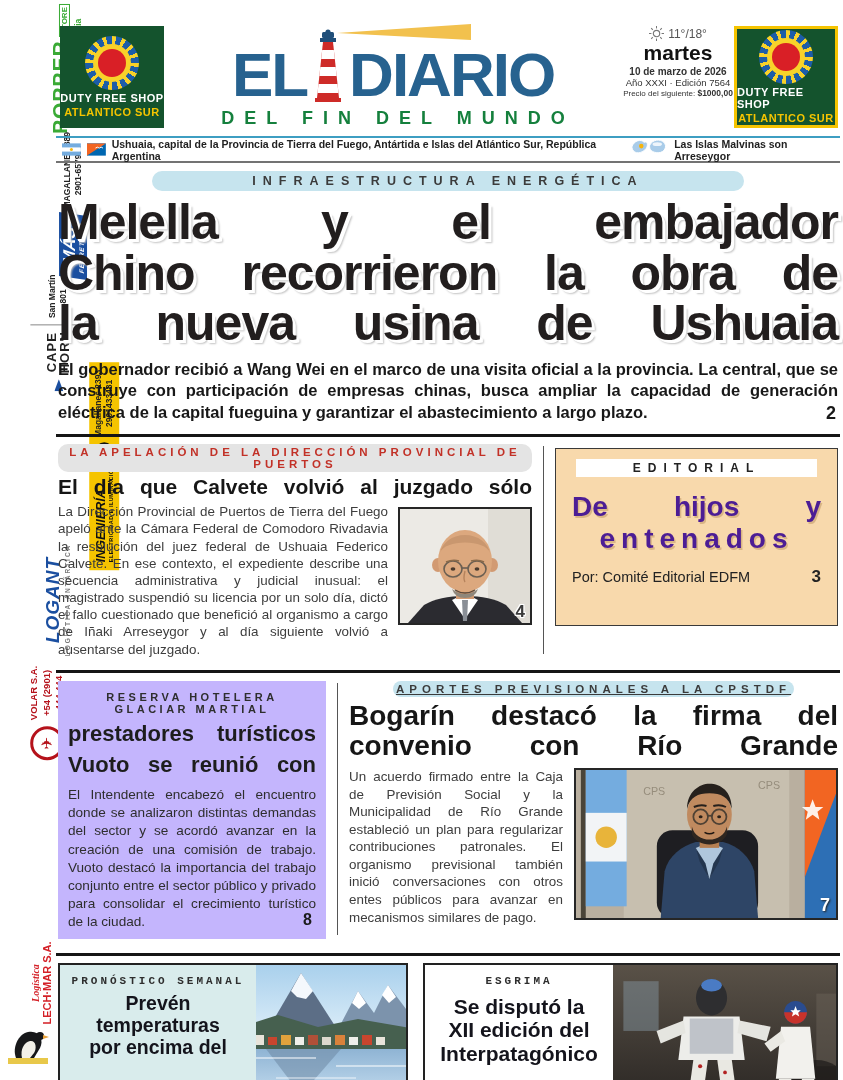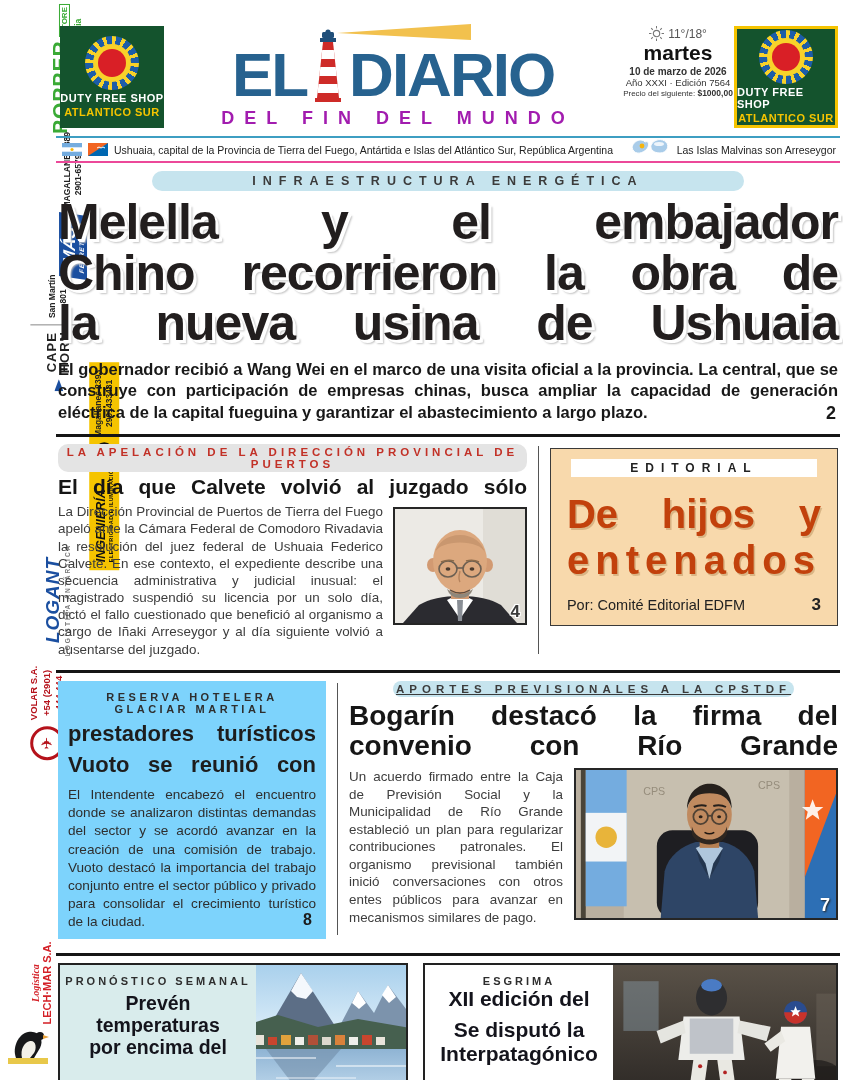--- a/index.html
+++ b/index.html
@@ -40,30 +40,30 @@
   .dfs { width:104px; height:102px; background:#14532d; display:flex; flex-direction:column; align-items:center; justify-content:center; gap:2px; flex:none; }
   .dfs.yellow-frame { border:3px solid #F5C400; }
   .dfs-sun { width:54px; height:54px; border-radius:50%; background:repeating-conic-gradient(#F8D22A 0deg 9deg, #1D5DA8 9deg 22.5deg); display:grid; place-items:center; }
   .dfs-core { width:28px; height:28px; background:#D91F26; border-radius:50%; box-shadow:0 0 0 5px #F8D22A; }
   .dfs-l1 { color:#fff; font-weight:bold; font-size:11px; letter-spacing:.5px; }
   .dfs-l2 { color:#F5C400; font-weight:bold; font-size:11px; letter-spacing:.5px; }
   .logo-wrap { flex:1; text-align:center; padding-top:2px; }
   .logo-row { display:flex; justify-content:center; align-items:flex-end; }
   .logo-word { font-size:62px; font-weight:bold; color:#27628F; letter-spacing:-2px; line-height:.85; }
   .lh-svg { margin:0 4px; overflow:visible; }
-  .logo-sub { margin-top:6px; font-size:18px; font-weight:bold; color:#a21caf; letter-spacing:10px; text-indent:10px; }
+  .logo-sub { margin-top:6px; font-size:18px; font-weight:bold; color:#15803d; letter-spacing:10px; text-indent:10px; }
   .weather { width:112px; flex:none; text-align:center; padding-top:0; }
   .w-top { display:flex; align-items:center; justify-content:center; gap:4px; font-size:12px; color:#555; }
   .w-day { font-weight:bold; font-size:21px; color:#111; line-height:1.1; }
   .w-date { font-size:10px; font-weight:bold; color:#333; margin-top:2px; }
   .w-ed { font-size:9.5px; color:#333; }
   .w-price { font-size:8px; color:#333; }
   .w-price b { font-size:8.5px; }
 
-  .strip { height:27px; border-top:2px solid #3E9EC2; border-bottom:2px solid #ec4899; display:flex; align-items:center; gap:6px; padding:0 0 0 6px; font-size:10.5px; font-weight:normal; color:#222; position:relative; }
+  .strip { height:27px; border-top:2px solid #3E9EC2; border-bottom:2px solid #737373; display:flex; align-items:center; gap:6px; padding:0 0 0 6px; font-size:10.5px; font-weight:bold; color:#222; position:relative; }
   .strip .spacer { flex:1; }
   .malvinas { margin-top:-4px; }
 
   .lead { padding:6px 2px 0; }
   .pill { background:#C6E4EE; border-radius:10px; text-align:center; font-weight:bold; color:#3b3b3b; }
   .lead-pill { width:76%; margin:2px auto 6px; font-size:12.5px; letter-spacing:7px; padding:3px 0; }
   .jl { display:block; text-align:justify; text-align-last:justify; }
   .hl-main { font-size:50px; font-weight:bold; line-height:1.01; letter-spacing:-1px; color:#221e1e;
              text-shadow:2px 2px 0 #fff,3px 3px 0 #fff,4px 4px 2px #c4c4c4; }
   .deck { position:relative; margin-top:10px; font-size:16.5px; font-weight:bold; text-align:justify; line-height:1.32; color:#181818; padding-bottom:2px; }
@@ -78,45 +78,45 @@
   .photo { border:2px solid #262626; position:relative; overflow:hidden; background:#eee; }
   .cal-photo { float:right; width:134px; height:118px; margin:4px 0 0 10px; }
   .pg-dark { position:absolute; bottom:1px; right:5px; font-weight:bold; font-size:17px; color:#3b3b3b;
              text-shadow:-1px -1px 0 #fff,1px -1px 0 #fff,-1px 1px 0 #fff,1px 1px 0 #fff; }
   .pg-white { position:absolute; bottom:2px; right:6px; font-weight:bold; font-size:18px; color:#fff;
               text-shadow:1px 1px 2px #222; }
   .vdiv { width:1px; background:#555; margin:2px 11px 4px; }
   .editorial { flex:1; padding-top:4px; }
   .ed-box { background:#F8D9AC; border:1px solid #3a3a3a; padding:10px 16px 12px; height:178px; }
   .ed-band { background:#fff; text-align:center; font-size:12px; font-weight:bold; letter-spacing:7px; padding:2px 0; margin:0 4px 14px; color:#222; }
-  .hl-ed { font-size:40px; font-weight:bold; line-height:1.15; color:#c2410c; text-shadow:1.5px 1.5px 0 #d9b585; }
+  .hl-ed { font-size:28px; font-weight:bold; line-height:1.15; color:#4c1d95; text-shadow:1.5px 1.5px 0 #d9b585; }
   .ed-by { display:flex; align-items:baseline; margin-top:12px; font-size:14.5px; color:#222; }
   .ed-by .pgnum { margin-left:auto; font-weight:bold; font-size:17px; }
 
   .row-mid { display:flex; padding:8px 2px 6px; }
-  .vuoto-box { width:268px; background:#7dd3fc; padding:10px 10px 8px; position:relative; }
+  .vuoto-box { width:268px; background:#c4b5fd; padding:10px 10px 8px; position:relative; }
   .vuoto-kicker { font-size:11px; font-weight:bold; letter-spacing:3.5px; color:#2e2e2e; text-align:center; }
   .hl-vuoto { font-size:22px; font-weight:bold; line-height:1.15; color:#1d1d1d; margin-top:6px; }
   .vuoto-body { margin-top:9px; font-size:13.6px; text-align:justify; line-height:1.33; color:#2e2e2e; }
   .vuoto-box .pgnum { position:absolute; right:14px; bottom:10px; font-weight:bold; font-size:16px; }
   .bog { flex:1; }
   .bog-pill { width:82%; margin:0 auto 4px; font-size:11.5px; letter-spacing:5px; padding:2px 0; color:#3b3b3b;text-decoration:underline; }
   .hl-bog { font-size:28px; font-weight:bold; line-height:1.08; color:#161616; }
   .bog-row { display:flex; gap:11px; margin-top:7px; }
   .bog-body { width:214px; font-size:13.4px; text-align:justify; line-height:1.31; color:#3d3d3d; }
   .bog-photo { flex:1; height:152px; }
 
   .row-bot { display:flex; gap:15px; padding:7px 2px 0; }
   .promo { border:2px solid #222; height:138px; display:flex; overflow:hidden; }
   .promo-pron { width:350px; background:#D9ECEC; }
   .promo-esg { flex:1; background:#fff; }
   .promo-text { padding:10px 4px 6px; text-align:center; }
   .promo-pron .promo-text { width:196px; }
   .promo-esg .promo-text { width:188px; }
-  .promo-kicker { font-size:11px; font-weight:bold; letter-spacing:3px; color:#2e2e2e; }
+  .promo-kicker { font-size:11px; font-weight:bold; letter-spacing:3px; color:#2e2e2e;font-family:Liberation Mono, monospace; }
   .hl-promo { font-weight:bold; line-height:1.12; color:#14141c; margin-top:6px; text-align:center; }
   .hl-pron { font-size:19.5px; }
   .hl-esg { font-size:21px; margin-top:8px; }
   .promo-photo { flex:1; position:relative; background:#777; }
 </style>
 </head>
 <body>
 
 <aside class="rail">
 
@@ -491,22 +491,22 @@
           <rect x="30" y="112" width="80" height="2" fill="#fff" opacity=".4"></rect>
         </svg>
         
       </div>
     </div>
 
     <div class="promo promo-esg">
       <div class="promo-text">
         <div class="promo-kicker">ESGRIMA</div>
         <h3>
+          <span class="hl-promo hl-esg" style="display:block">Se disputó la</span>
           <span class="hl-promo hl-esg" style="display:block;margin-top:0">XII edición del</span>
-          <span class="hl-promo hl-esg" style="display:block">Se disputó la</span>
           <span class="hl-promo hl-esg" style="display:block;margin-top:0">Interpatagónico</span>
         </h3>
       </div>
       <div class="promo-photo">
         <svg width="100%" height="100%" viewBox="0 0 215 134" preserveAspectRatio="xMidYMid slice">
           <defs>
               <linearGradient id="fb" x1="0" y1="0" x2="0" y2="1">
                 <stop offset="0" stop-color="#5A5248"></stop>
                 <stop offset="1" stop-color="#2B2724"></stop>
               </linearGradient>

